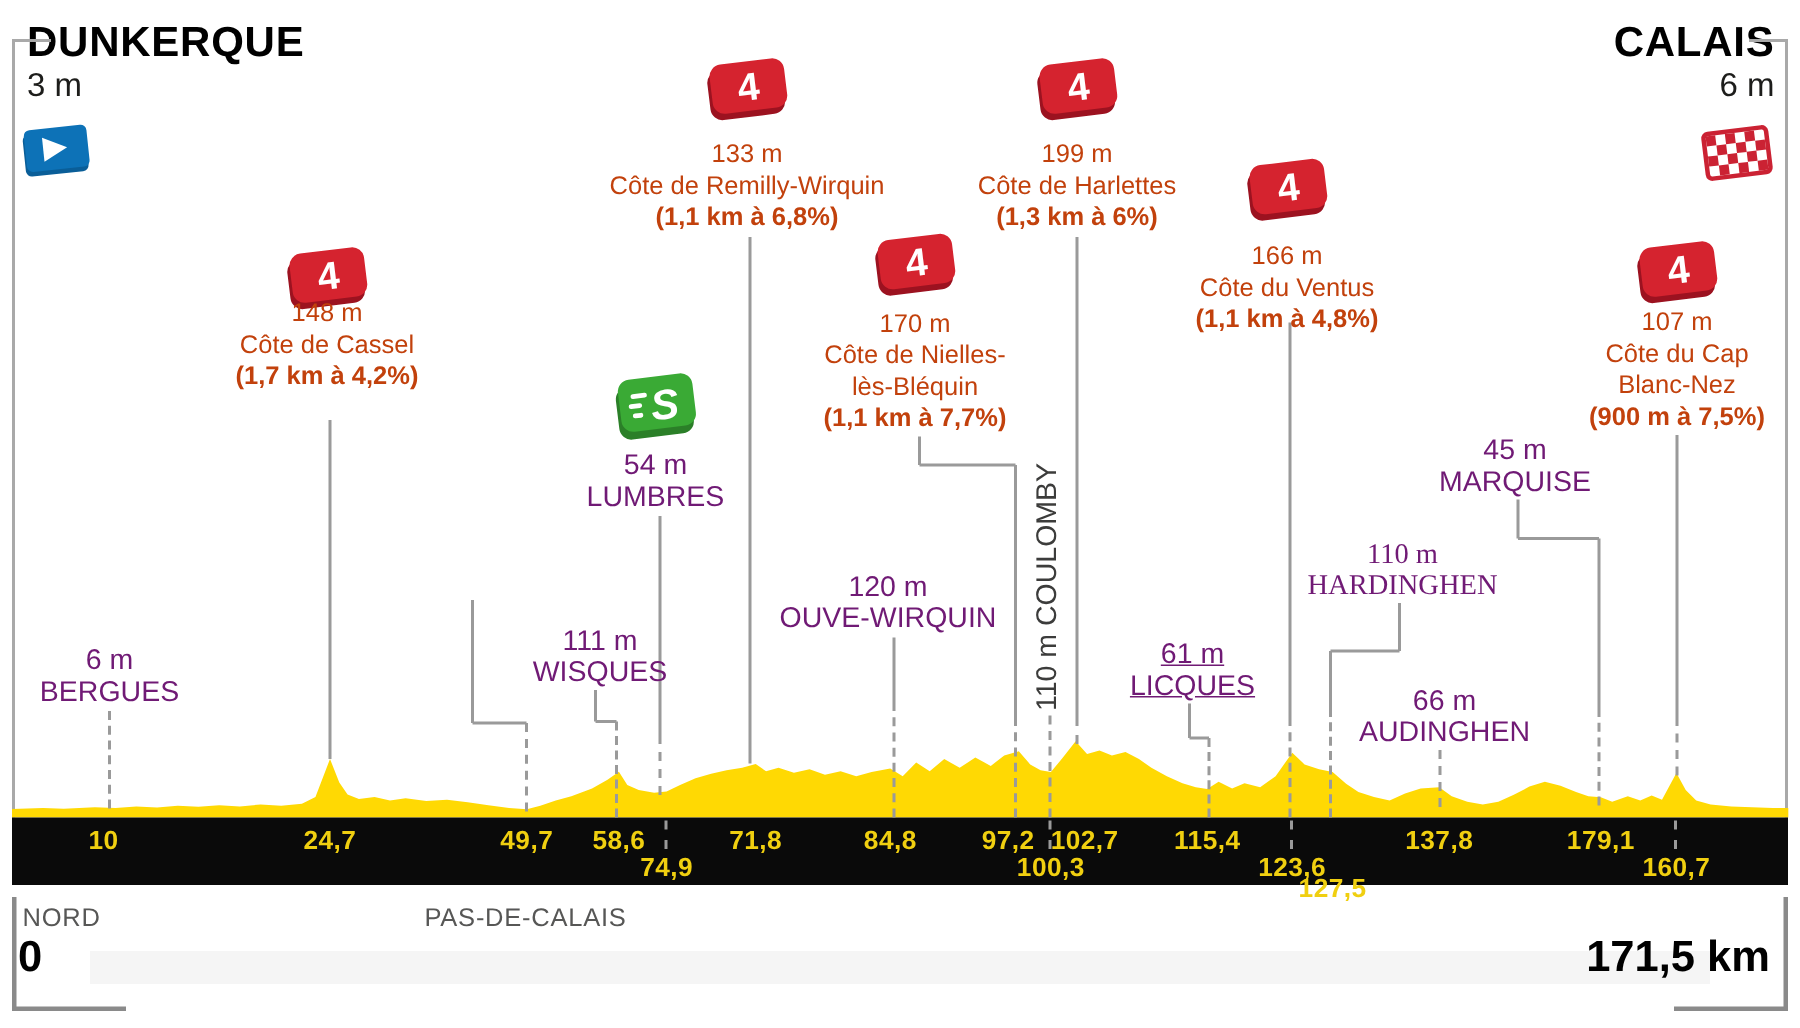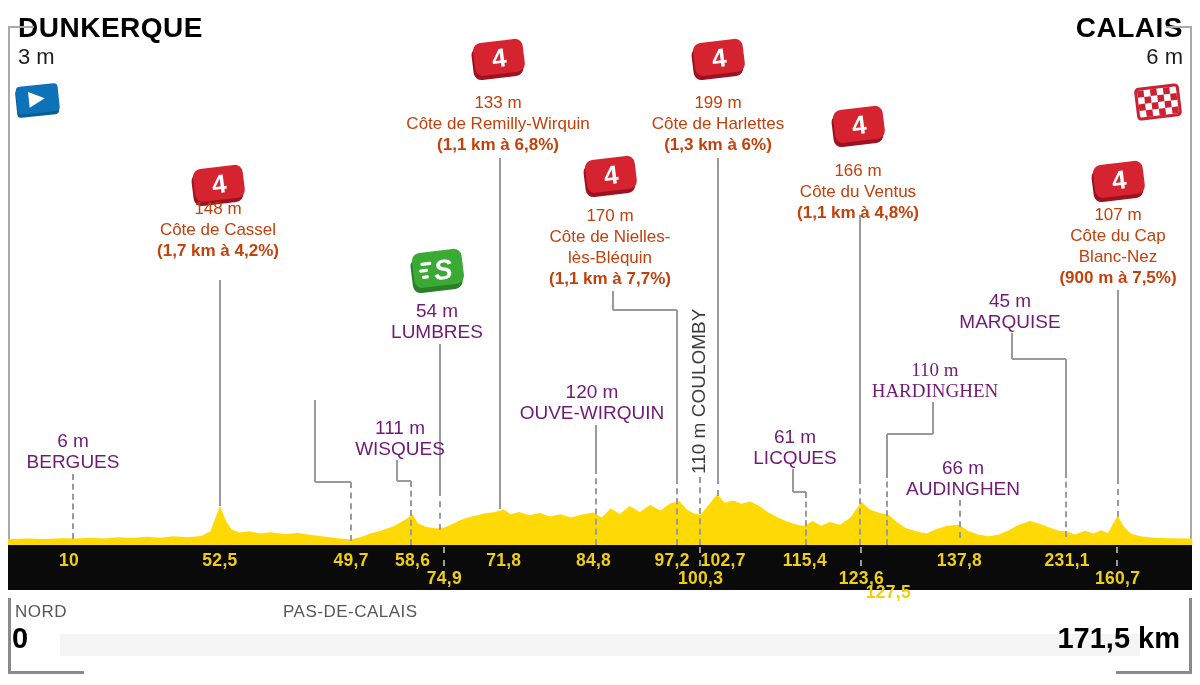--- a/index.html
+++ b/index.html
@@ -76,31 +76,31 @@
       <div class="vline" style="left: 886px; top: 434px; height: 38px;"></div>
       <div class="vline dashedv" style="left: 886px; top: 472px; height: 73px;"></div>
       <div class="vline dashedv" style="left: 959px; top: 500px; height: 38px;"></div>
       <div class="vline" style="left: 1011px; top: 333px; height: 26px;"></div>
       <div class="hline" style="top: 358px; left: 1012px; width: 54px;"></div>
       <div class="vline" style="left: 1065px; top: 359px; height: 113px;"></div>
       <div class="vline dashedv" style="left: 1065px; top: 472px; height: 65px;"></div>
     </div>
   <div id="ticks">
       <div class="tick" style="left: 24.05px; top: 550px;">10</div>
-      <div class="tick" style="left: 174.983px; top: 550px;">52,5</div>
+      <div class="tick" style="left: 174.983px; top: 550px;">24,7</div>
       <div class="tick" style="left: 306.178px; top: 550px;">49,7</div>
       <div class="tick" style="left: 367.633px; top: 550px;">58,6</div>
       <div class="tick" style="left: 458.779px; top: 550px;">71,8</div>
       <div class="tick" style="left: 548.544px; top: 550px;">84,8</div>
       <div class="tick" style="left: 627.166px; top: 550px;">97,2</div>
       <div class="tick" style="left: 678.144px; top: 550px;">102,7</div>
       <div class="tick" style="left: 759.837px; top: 550px;">115,4</div>
       <div class="tick" style="left: 843.388px; top: 550px; margin-top: 32px;">127,5</div>
       <div class="tick" style="left: 914.509px; top: 550px;">137,8</div>
-      <div class="tick" style="left: 1022.23px; top: 550px;">231,1</div>
+      <div class="tick" style="left: 1022.23px; top: 550px;">179,1</div>
       <div class="tick" style="left: 399.396px; top: 568px;">74,9</div>
       <div class="tick" style="left: 655.572px; top: 568px;">100,3</div>
       <div class="tick" style="left: 816.458px; top: 568px;">123,6</div>
       <div class="tick" style="left: 1072.63px; top: 568px;">160,7</div>
     </div>
   <div id="markers">
       <div class="flag" style="left: 189px; top: 160px;">
         <svg width="58" height="48" viewBox="0 0 58 48">
     <g transform="rotate(-7 29 24)">
       <rect x="3" y="11" width="50" height="33" rx="8" fill="#9C1220"></rect>
@@ -210,21 +210,21 @@
       </div>
       <div class="town-text" style="left: 290px; top: 417px;">
         <div>111 m</div>
         <div>WISQUES</div>
       </div>
       <div class="town-text" style="left: 482px; top: 381px;">
         <div>120 m</div>
         <div>OUVE-WIRQUIN</div>
       </div>
       <div class="town-vertical" style="left: 688px; top: 299px; height: 175px;">110 m COULOMBY</div>
-      <div class="town-text" style="left: 685px; top: 426px;">
+      <div class="town-text" style="left: 685px; top: 426px; text-decoration: underline;">
         <div>61 m</div>
         <div>LICQUES</div>
       </div>
       <div class="town-text" style="left: 825px; top: 359px; font-family: Liberation Serif, serif;">
         <div>110 m</div>
         <div>HARDINGHEN</div>
       </div>
       <div class="town-text" style="left: 853px; top: 457px;">
         <div>66 m</div>
         <div>AUDINGHEN</div>

